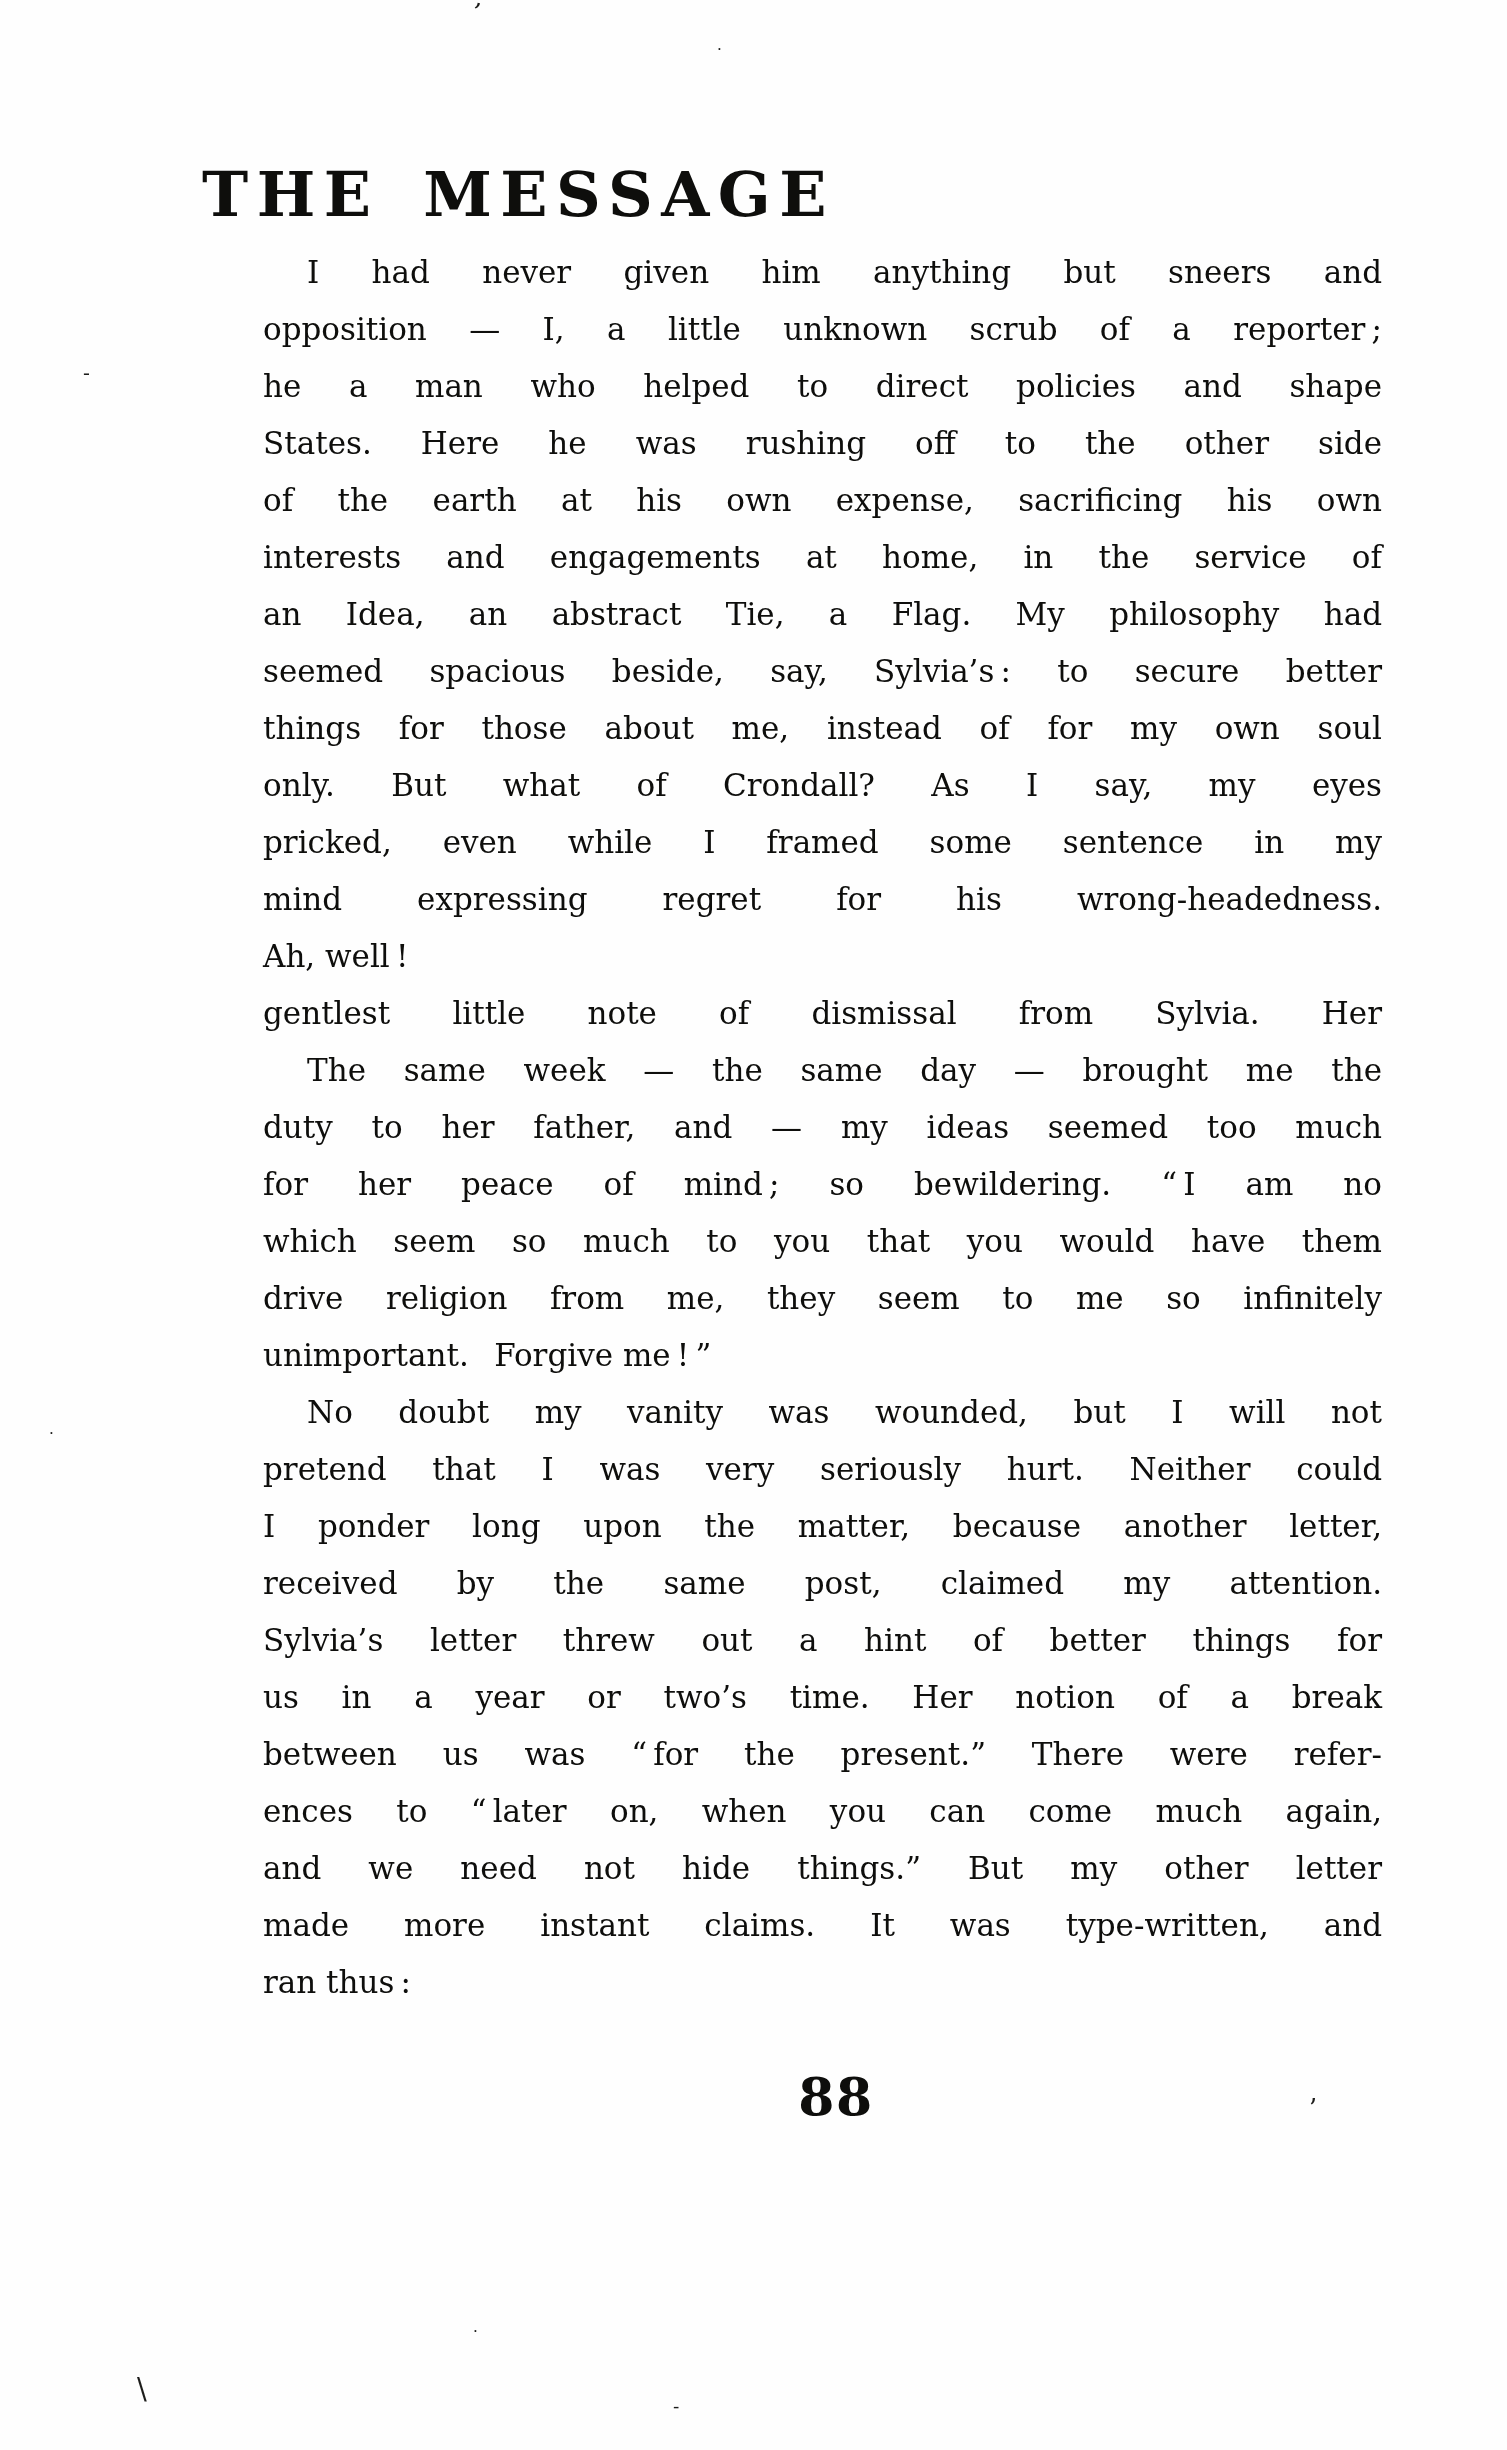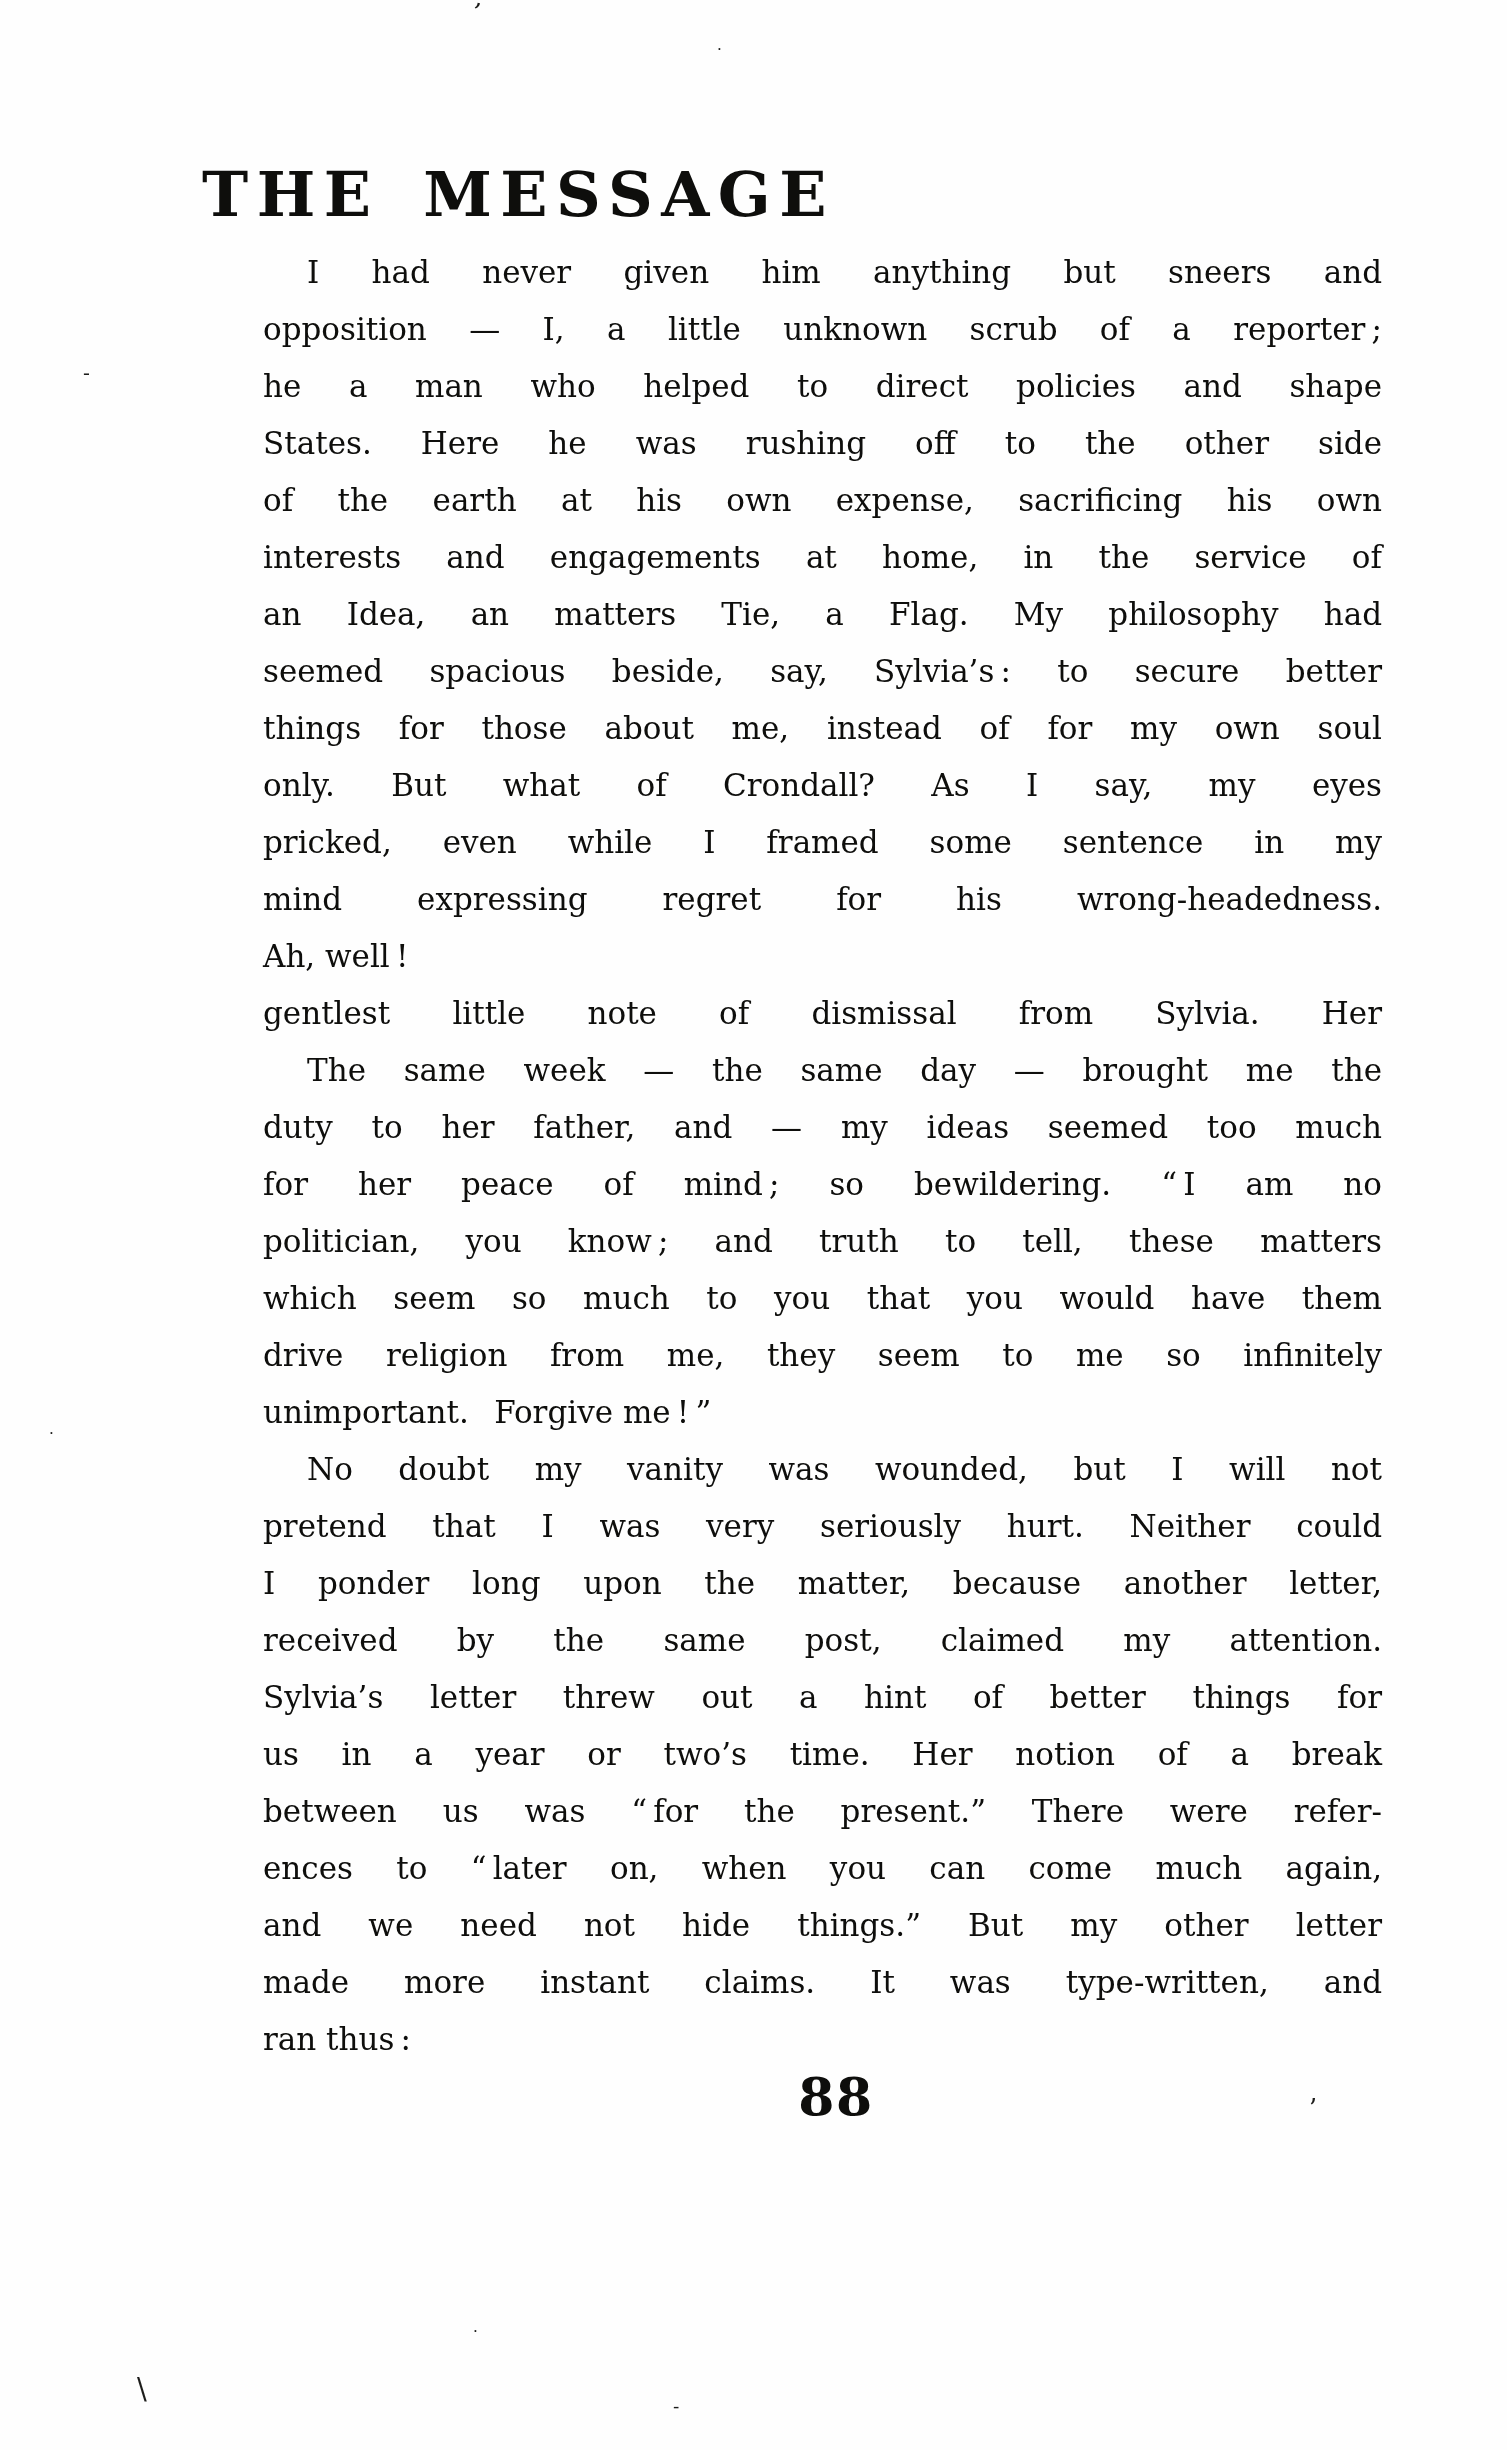--- a/index.html
+++ b/index.html
@@ -84,32 +84,31 @@
 
   <div class="title">THE MESSAGE</div>
 
   <div class="text-block">
     <div class="line indent">I had never given him anything but sneers and</div>
     <div class="line">opposition — I, a little unknown scrub of a reporter ;</div>
     <div class="line">he a man who helped to direct policies and shape</div>
     <div class="line">States. Here he was rushing off to the other side</div>
     <div class="line">of the earth at his own expense, sacrificing his own</div>
     <div class="line">interests and engagements at home, in the service of</div>
-    <div class="line">an Idea, an matters Tie, a Flag. My philosophy had</div>
+    <div class="line">an Idea, an abstract Tie, a Flag. My philosophy had</div>
     <div class="line">seemed spacious beside, say, Sylvia’s : to secure better</div>
     <div class="line">things for those about me, instead of for my own soul</div>
     <div class="line">only. But what of Crondall? As I say, my eyes</div>
     <div class="line">pricked, even while I framed some sentence in my</div>
     <div class="line">mind expressing regret for his wrong-headedness.</div>
     <div class="line end">Ah, well !</div>
     <div class="line">gentlest little note of dismissal from Sylvia. Her</div>
     <div class="line indent">The same week — the same day — brought me the</div>
     <div class="line">duty to her father, and — my ideas seemed too much</div>
     <div class="line">for her peace of mind ; so bewildering. “ I am no</div>
-    <div class="line">politician, you know ; and truth to tell, these matters</div>
     <div class="line">which seem so much to you that you would have them</div>
     <div class="line">drive religion from me, they seem to me so infinitely</div>
     <div class="line end">unimportant.  Forgive me ! ”</div>
     <div class="line indent">No doubt my vanity was wounded, but I will not</div>
     <div class="line">pretend that I was very seriously hurt. Neither could</div>
     <div class="line">I ponder long upon the matter, because another letter,</div>
     <div class="line">received by the same post, claimed my attention.</div>
     <div class="line">Sylvia’s letter threw out a hint of better things for</div>
     <div class="line">us in a year or two’s time. Her notion of a break</div>
     <div class="line">between us was “ for the present.” There were refer-</div>

